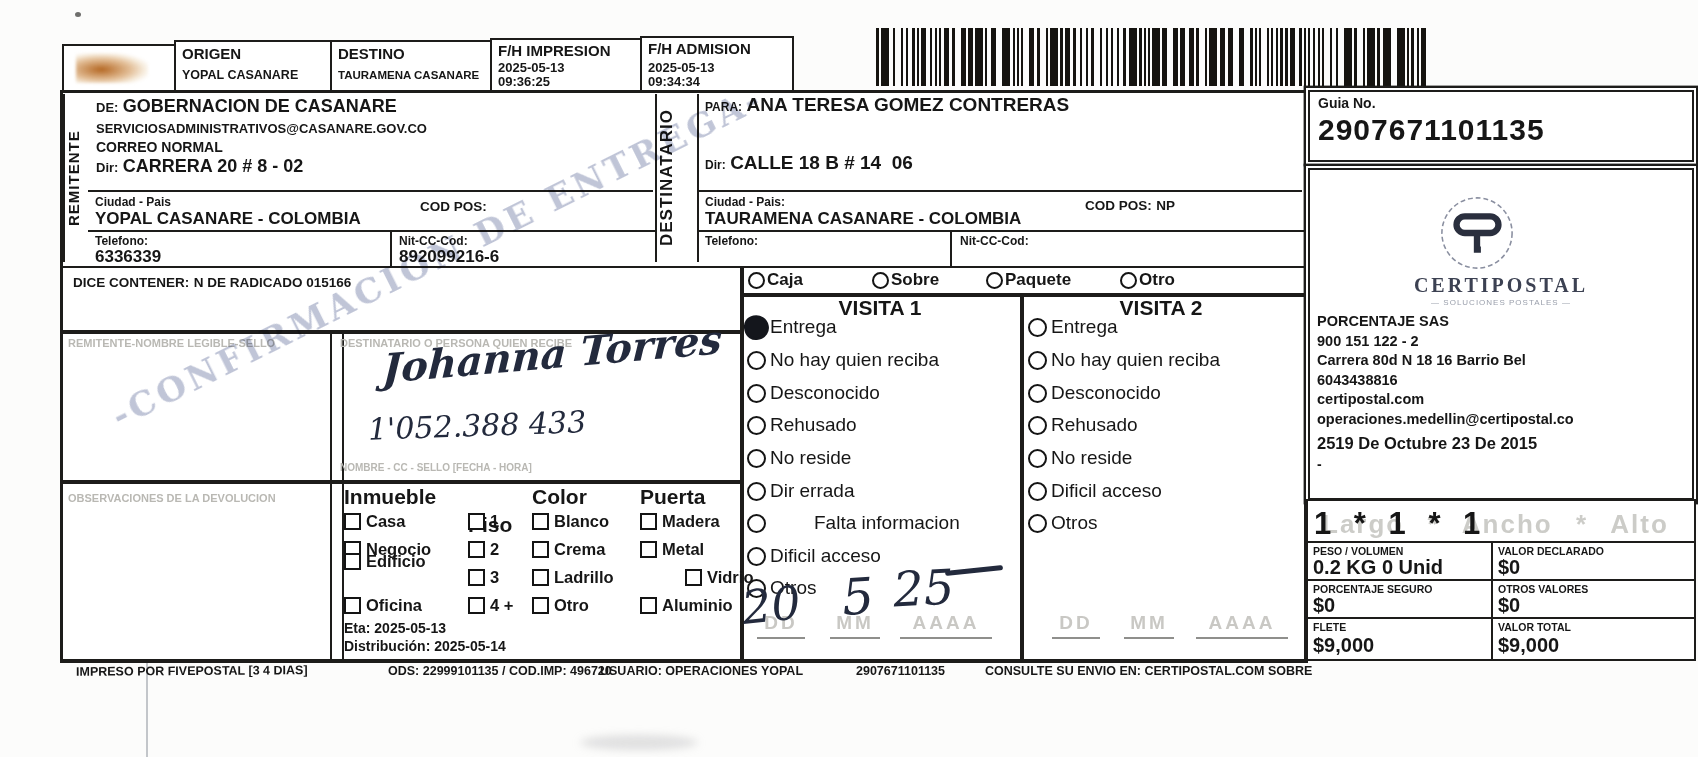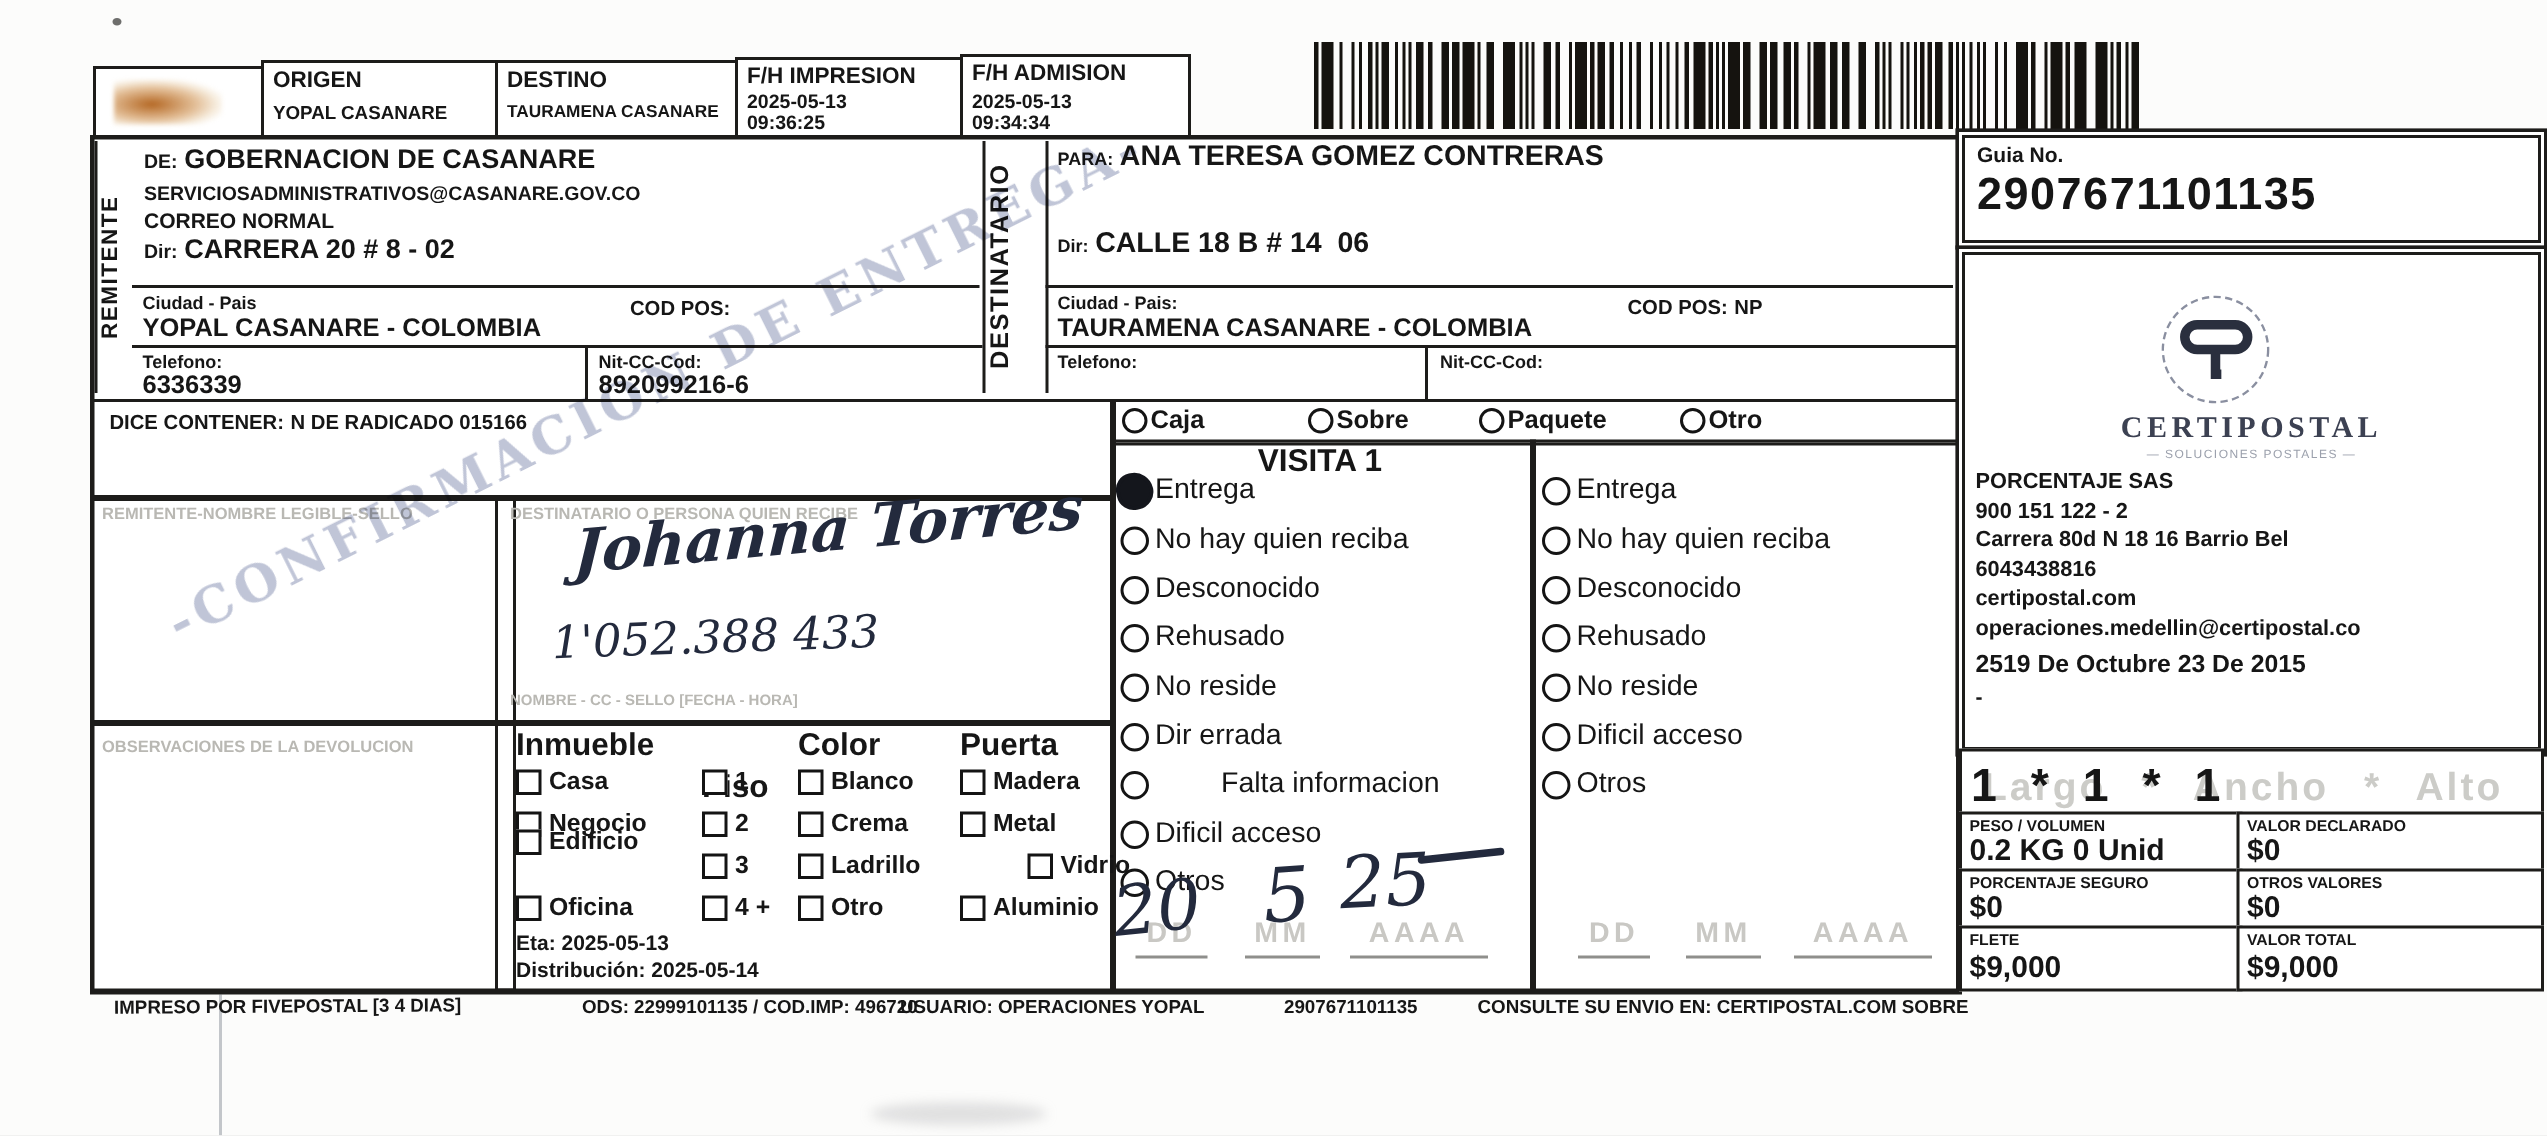--- a/index.html
+++ b/index.html
@@ -195,20 +195,21 @@
   </div>
   <div class="dateph" style="left:757px;top:612px;width:48px;">DD</div>
   <div class="dateph" style="left:830px;top:612px;width:50px;">MM</div>
   <div class="dateph" style="left:900px;top:612px;width:92px;">AAAA</div>
   <div class="ink" style="left:742px;top:578px;font-size:46px;transform:rotate(-6deg);">20</div>
   <div class="ink" style="left:842px;top:568px;font-size:50px;transform:rotate(-4deg);">5</div>
   <div class="ink" style="left:893px;top:560px;font-size:48px;transform:rotate(-3deg);">25</div>
   <div class="abs" style="left:945px;top:568px;width:58px;height:4.5px;background:#232a3d;border-radius:3px;transform:rotate(-6deg);z-index:30;"></div>
 
   <div class="abs" style="left:1020px;top:293px;width:282px;height:364px;border:2.4px solid #1d1c1a;"></div>
+  <div class="abs bold" style="left:1020px;top:296px;width:282px;text-align:center;font-size:21px;">VISITA 2</div>
   <div class="opt" style="left:1028px;top:316px;">
     <span class="rd"></span>
     <span>Entrega</span>
   </div>
   <div class="opt" style="left:1028px;top:349px;">
     <span class="rd"></span>
     <span>No hay quien reciba</span>
   </div>
   <div class="opt" style="left:1028px;top:382px;">
     <span class="rd"></span>

